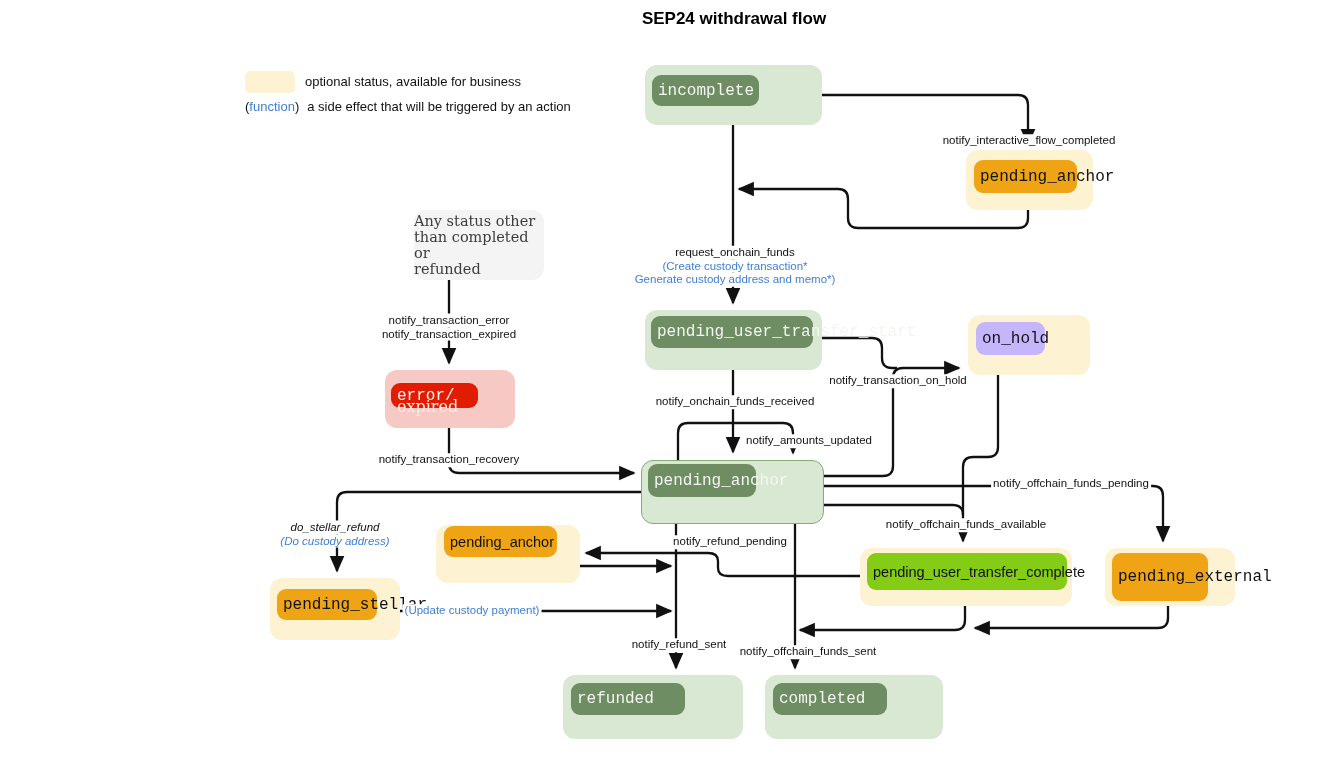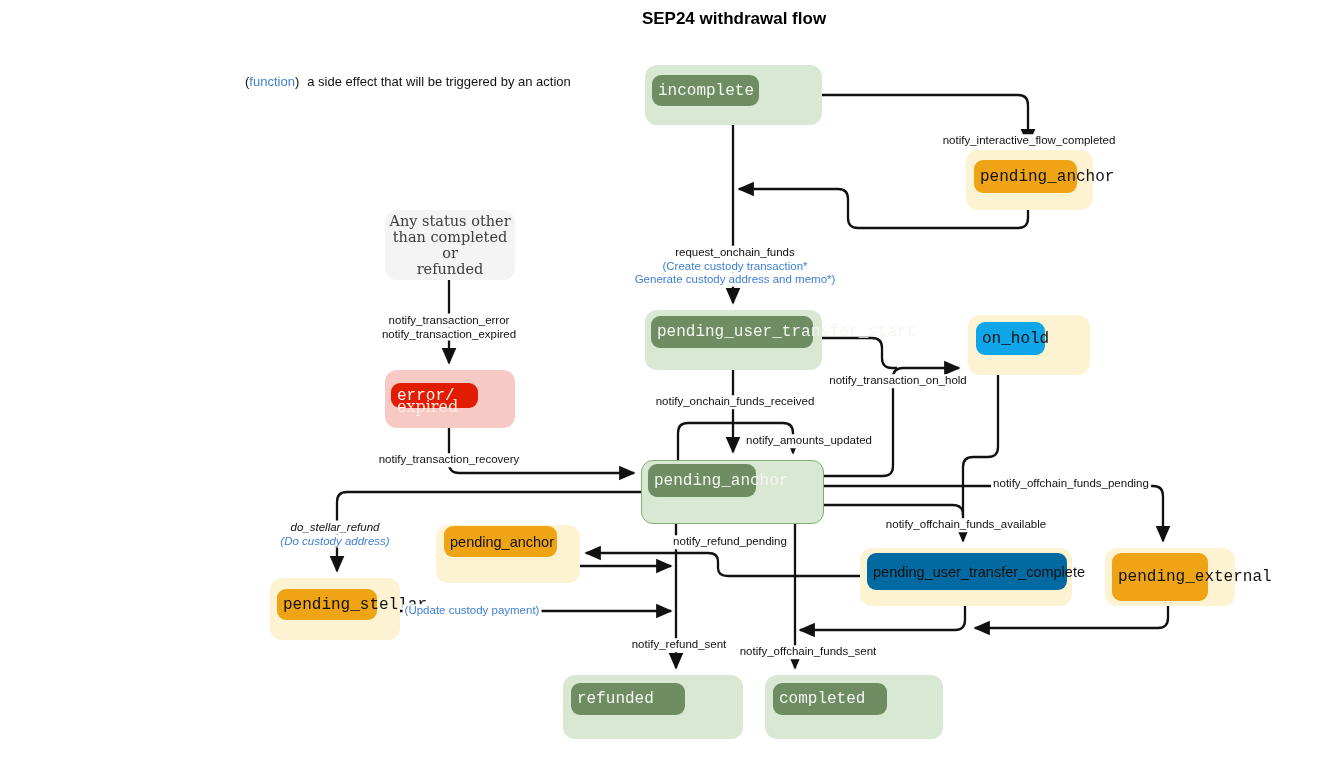--- a/index.html
+++ b/index.html
@@ -5,41 +5,45 @@
   html,body{margin:0;padding:0;background:#fff;}
   #stage{position:relative;width:1337px;height:770px;background:#fff;overflow:hidden;
          font-family:"Liberation Sans",sans-serif;}
   #wires{position:absolute;left:0;top:0;z-index:1;}
   .node{position:absolute;border-radius:12px;z-index:2;}
   .pill{position:absolute;border-radius:9px;z-index:3;display:flex;align-items:center;
         padding-left:6px;white-space:nowrap;font-family:Liberation Mono, monospace;font-size:16px;}
   .pill.sans{font-family:"Liberation Sans",sans-serif;font-size:14.5px;}
   .subline{position:absolute;z-index:3;font-family:"DejaVu Serif",serif;font-size:16px;white-space:nowrap;}
   .plainbox{position:absolute;border-radius:12px;z-index:2;display:flex;align-items:center;
-            justify-content:center;text-align:center;font-family:"DejaVu Serif",serif;
-            font-size:14.5px;line-height:16px;color:#3d3d3d;}
+            justify-content:center;text-align:left;font-family:"DejaVu Serif",serif;
+            font-size:14.5px;line-height:16px;color:#3d3d3d;margin-left:29px;}
   .elabel{position:absolute;z-index:4;font-size:11.5px;line-height:13.5px;text-align:center;
           transform:translate(-50%,-50%);white-space:nowrap;color:#111;}
   .elabel.bg span{background:#fff;padding:0 2px;}
   .elabel span{display:block;}
   #title{position:absolute;top:9px;left:734px;transform:translateX(-50%);z-index:4;
          font-size:17px;font-weight:bold;color:#000;white-space:nowrap;}
   #legend{position:absolute;left:245px;top:69px;z-index:4;}
   .lrow{display:flex;align-items:center;height:25px;font-size:13px;color:#111;}
   .swatch{width:50px;height:22px;border-radius:5px;margin-right:10px;flex:0 0 auto;}
   .lrow .ltext{padding-left:0;}
   .funcword{}
 </style>
 </head>
 <body>
 
 <div id="stage">
   <div id="title">SEP24 withdrawal flow</div>
 
   <div id="legend">
+    <div class="lrow">
+      <div class="swatch" id="sw-yellow" style="background: rgb(253, 242, 210);"></div>
+      <div class="ltext">optional status, available for business</div>
+    </div>
     <div class="lrow" style="height:24px;">
       <span>(</span>
         <span class="funcword" id="funcword" style="color: rgb(63, 127, 210);">function</span>
         <span>)</span>
       <span style="width:8px;display:inline-block;"></span>
       <div class="ltext">a side effect that will be triggered by an action</div>
     </div>
   </div>
 
   <svg id="wires" width="1337" height="770">
@@ -73,29 +77,29 @@
   </svg>
 
   <div id="node-layer">
       <div class="node" style="left: 645px; top: 65px; width: 177px; height: 60px; background: rgb(217, 232, 210);"></div>
       <div class="pill" style="left: 652px; top: 75px; width: 101px; height: 31px; background: rgb(111, 141, 98); color: rgb(244, 246, 242);">incomplete</div>
       <div class="node" style="left: 966px; top: 150px; width: 127px; height: 60px; background: rgb(253, 242, 210);"></div>
       <div class="pill" style="left: 974px; top: 160px; width: 97px; height: 33px; background: rgb(238, 164, 20); color: rgb(17, 17, 17);">pending_anchor</div>
       <div class="node" style="left: 645px; top: 310px; width: 177px; height: 60px; background: rgb(217, 232, 210);"></div>
       <div class="pill" style="left: 651px; top: 316px; width: 156px; height: 32px; background: rgb(111, 141, 98); color: rgb(244, 246, 242);">pending_user_transfer_start</div>
       <div class="node" style="left: 968px; top: 315px; width: 122px; height: 60px; background: rgb(253, 242, 210);"></div>
-      <div class="pill" style="left: 976px; top: 322px; width: 63px; height: 33px; background: #0ea5e9; color: rgb(17, 17, 17);">on_hold</div>
+      <div class="pill" style="left: 976px; top: 322px; width: 63px; height: 33px; background: #c4b5fd; color: rgb(17, 17, 17);">on_hold</div>
       <div class="node" style="left: 641px; top: 460px; width: 181px; height: 62px; background: rgb(217, 232, 210); border: 1.6px solid rgb(134, 172, 117);"></div>
       <div class="pill" style="left: 648px; top: 464px; width: 102px; height: 33px; background: rgb(111, 141, 98); color: rgb(244, 246, 242);">pending_anchor</div>
       <div class="node" style="left: 436px; top: 525px; width: 144px; height: 58px; background: rgb(253, 242, 210);"></div>
       <div class="pill sans" style="left: 444px; top: 526px; width: 107px; height: 31px; background: rgb(238, 164, 20); color: rgb(17, 17, 17);">pending_anchor</div>
       <div class="node" style="left: 270px; top: 578px; width: 130px; height: 62px; background: rgb(253, 242, 210);"></div>
       <div class="pill" style="left: 277px; top: 589px; width: 94px; height: 31px; background: rgb(238, 164, 20); color: rgb(17, 17, 17);">pending_stellar</div>
       <div class="node" style="left: 860px; top: 548px; width: 212px; height: 58px; background: rgb(253, 242, 210);"></div>
-      <div class="pill sans" style="left: 867px; top: 553px; width: 194px; height: 37px; background: #0369a1; color: rgb(17, 17, 17);">pending_user_transfer_complete</div>
+      <div class="pill sans" style="left: 867px; top: 553px; width: 194px; height: 37px; background: #84cc16; color: rgb(17, 17, 17);">pending_user_transfer_complete</div>
       <div class="node" style="left: 1105px; top: 548px; width: 130px; height: 58px; background: rgb(253, 242, 210);"></div>
       <div class="pill" style="left: 1112px; top: 553px; width: 90px; height: 48px; background: rgb(238, 164, 20); color: rgb(17, 17, 17);">pending_external</div>
       <div class="node" style="left: 563px; top: 675px; width: 180px; height: 64px; background: rgb(217, 232, 210);"></div>
       <div class="pill" style="left: 571px; top: 683px; width: 108px; height: 32px; background: rgb(111, 141, 98); color: rgb(244, 246, 242);">refunded</div>
       <div class="node" style="left: 765px; top: 675px; width: 178px; height: 64px; background: rgb(217, 232, 210);"></div>
       <div class="pill" style="left: 773px; top: 683px; width: 108px; height: 32px; background: rgb(111, 141, 98); color: rgb(244, 246, 242);">completed</div>
       <div class="node" style="left: 385px; top: 370px; width: 130px; height: 58px; background: rgb(246, 201, 196);"></div>
       <div class="pill" style="left: 391px; top: 376px; width: 81px; height: 25px; background: rgb(226, 28, 0); color: rgb(244, 246, 242); margin-top: 7px;">error/</div>
       <div class="subline" style="left: 397px; top: 397px; color: rgb(251, 233, 230); font-size: 16px;">expired</div>
       <div class="plainbox" style="left: 385px; top: 210px; width: 130px; height: 70px; background: rgb(244, 244, 244);">

